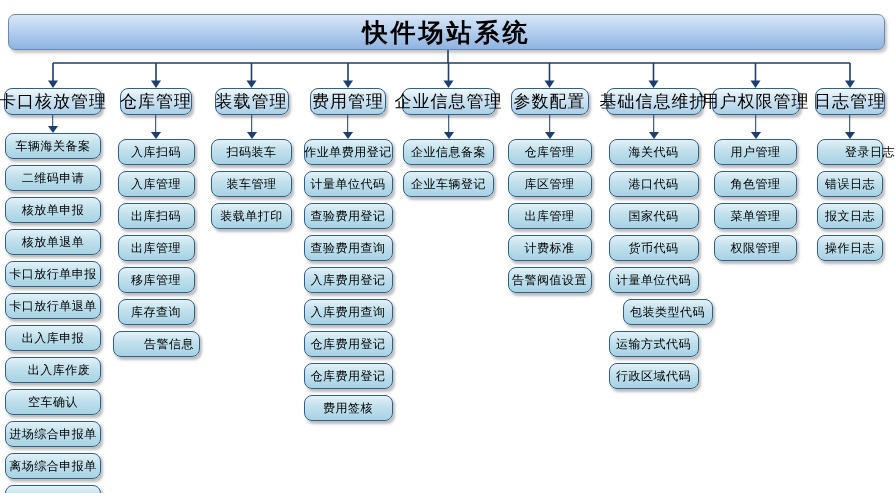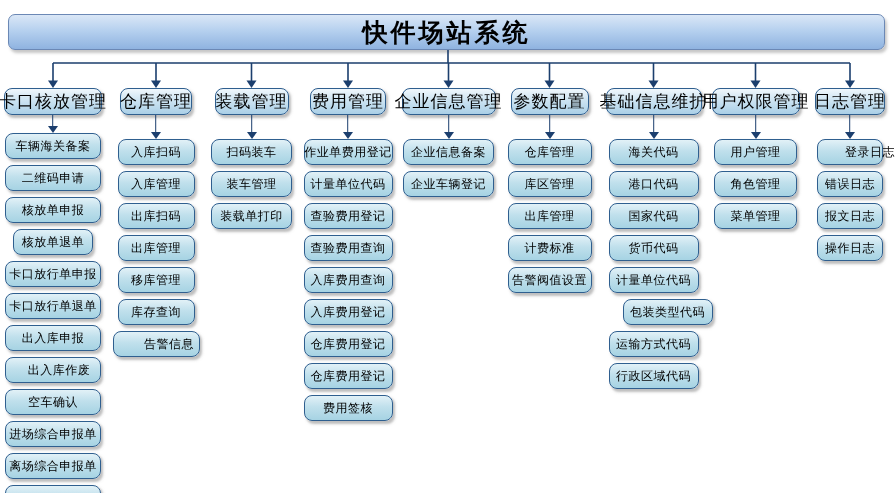--- a/index.html
+++ b/index.html
@@ -86,21 +86,21 @@
     </div>
   <div class="node item-node" style="width: 96px;">
     <span class="node-label">车辆海关备案</span>
   </div>
         <div class="node item-node" style="width: 96px;">
     <span class="node-label">二维码申请</span>
   </div>
         <div class="node item-node" style="width: 96px;">
     <span class="node-label">核放单申报</span>
   </div>
-        <div class="node item-node" style="width: 80px;">
+        <div class="node item-node" style="width: 96px;">
     <span class="node-label">核放单退单</span>
   </div>
         <div class="node item-node" style="width: 96px;">
     <span class="node-label">卡口放行单申报</span>
   </div>
         <div class="node item-node" style="width: 96px;">
     <span class="node-label">卡口放行单退单</span>
   </div>
         <div class="node item-node" style="width: 96px;">
     <span class="node-label">出入库申报</span>
@@ -183,24 +183,24 @@
         <div class="node item-node" style="width: 89px;">
     <span class="node-label">计量单位代码</span>
   </div>
         <div class="node item-node" style="width: 89px;">
     <span class="node-label">查验费用登记</span>
   </div>
         <div class="node item-node" style="width: 89px;">
     <span class="node-label">查验费用查询</span>
   </div>
         <div class="node item-node" style="width: 89px;">
+    <span class="node-label">入库费用登记</span>
+  </div>
+        <div class="node item-node" style="width: 89px;">
     <span class="node-label">入库费用查询</span>
-  </div>
-        <div class="node item-node" style="width: 89px;">
-    <span class="node-label">入库费用登记</span>
   </div>
         <div class="node item-node" style="width: 89px;">
     <span class="node-label">仓库费用登记</span>
   </div>
         <div class="node item-node" style="width: 89px;">
     <span class="node-label">仓库费用登记</span>
   </div>
         <div class="node item-node" style="width: 89px;">
     <span class="node-label">费用签核</span>
   </div>
@@ -287,20 +287,23 @@
     </div>
   <div class="node item-node" style="width: 83px;">
     <span class="node-label">用户管理</span>
   </div>
         <div class="node item-node" style="width: 83px;">
     <span class="node-label">角色管理</span>
   </div>
         <div class="node item-node" style="width: 83px;">
     <span class="node-label">菜单管理</span>
   </div>
+        <div class="node item-node" style="width: 83px;">
+    <span class="node-label">权限管理</span>
+  </div>
       </div>
       <div class="column" style="left: 813px; width: 74px;">
     <div class="node header-node" style="width: 70px;">
       <span class="node-label">日志管理</span>
     </div>
     <div class="v-arrow" style="height: 24px;">
       <div class="v-line"></div>
       <div class="v-tri"></div>
     </div>
   <div class="node item-node" style="width: 66px; padding-left: 40px;">

